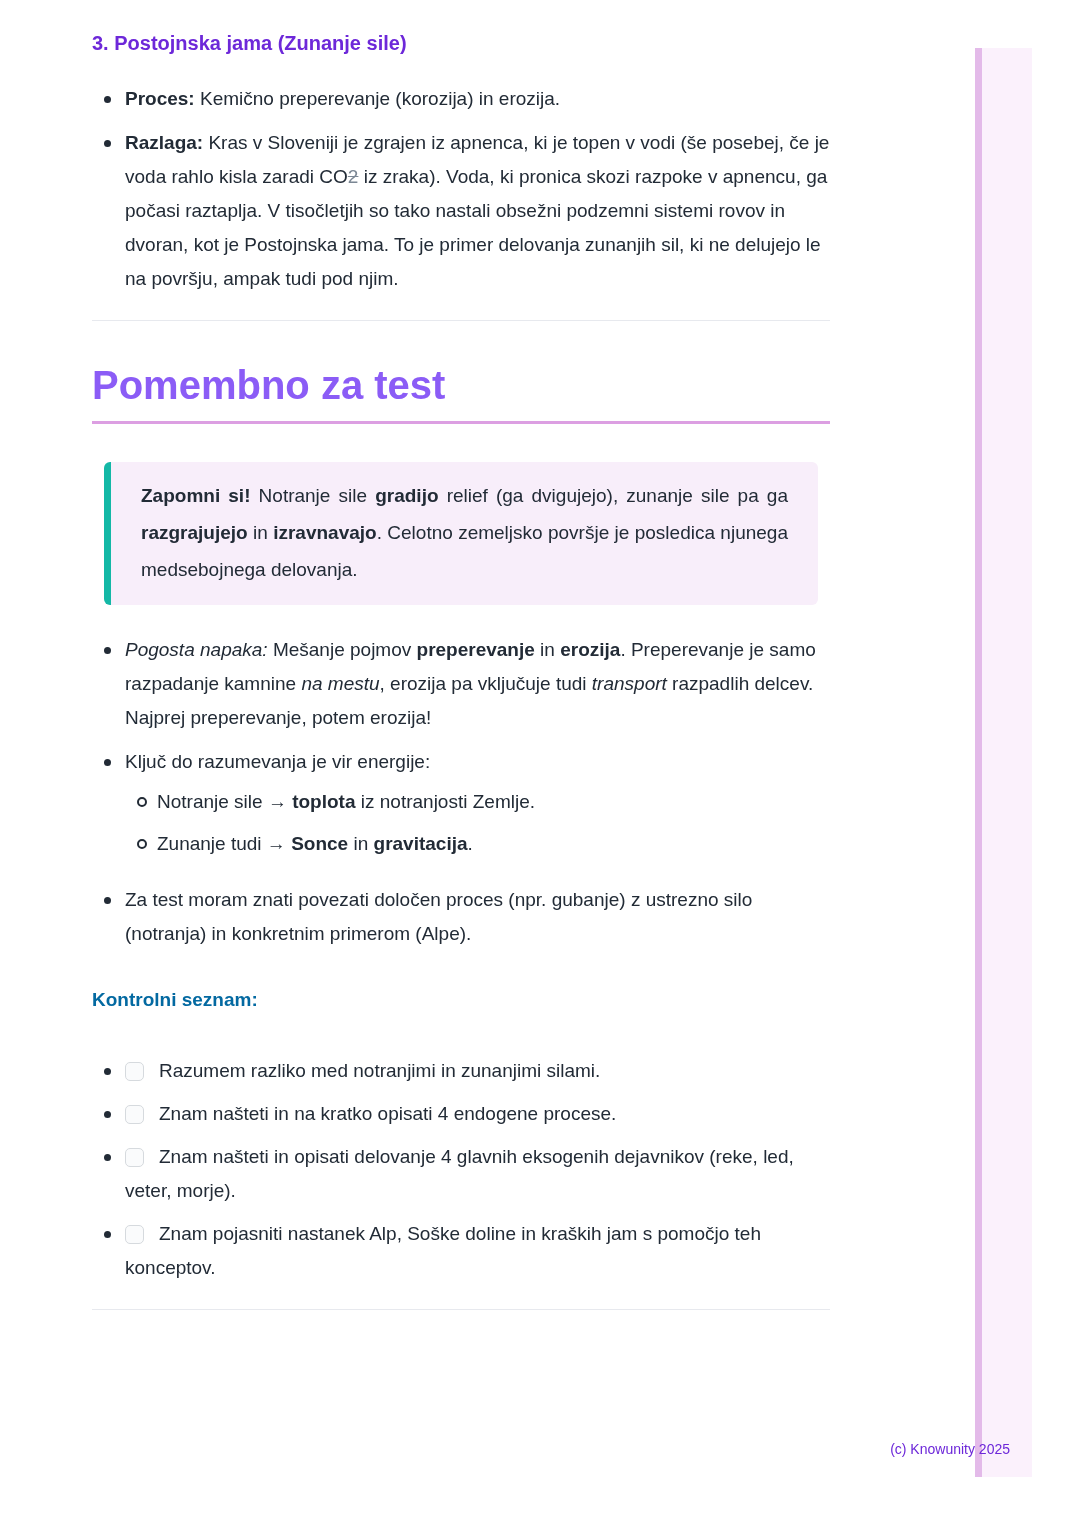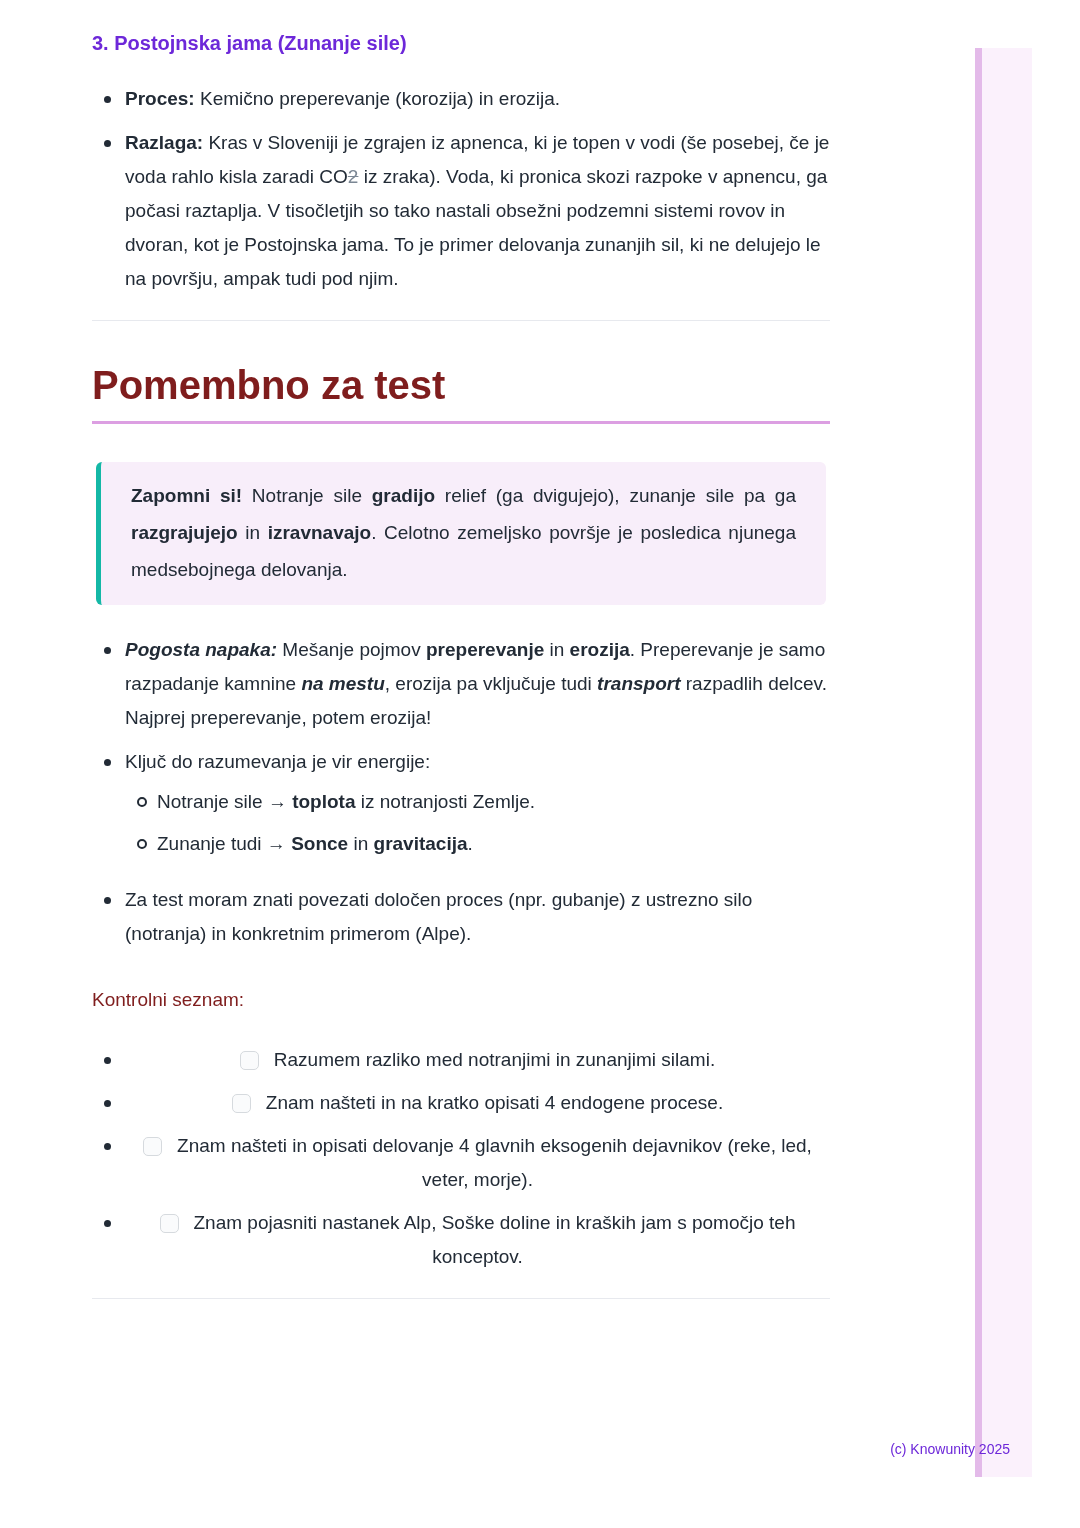--- a/index.html
+++ b/index.html
@@ -17,48 +17,48 @@
   .h3 { margin: 28px 0 0; font-size: 20px; line-height: 30px; font-weight: 700; color: #6d28d9; }
   .blist { list-style: none; margin: 24px 0 0; padding: 0 0 0 33px; }
   .blist > li { position: relative; margin: 0 0 10px; }
   .blist > li::before {
     content: ""; position: absolute; left: -21px; top: 14px;
     width: 7px; height: 7px; border-radius: 50%; background: #222b36;
   }
   .divider { border: none; border-top: 1px solid #e7e9ee; margin: 24px 0 0; }
   .h1 {
     margin: 40px 0 0; font-size: 40px; line-height: 48px; font-weight: 700;
-    color: #7f1d1d; padding-bottom: 12px; border-bottom: 3px solid #dc9fe2;
+    color: #8b5cf6; padding-bottom: 12px; border-bottom: 3px solid #dc9fe2;
   }
   .callout {
-    margin: 38px 4px 0; background: #f8eefa;
-    border-left: 5px solid #14b8a6; border-radius: 6px;
+    margin: 38px 12px 0; background: #f8eefa;
+    border-left: 7px solid #14b8a6; border-radius: 6px;
     padding: 15px 30px 17px;
   }
   .callout p { margin: 0; line-height: 37px; text-align: justify; }
   .tips { margin-top: 28px; }
   .sublist { list-style: none; margin: 6px 0 0; padding: 0 0 0 32px; }
   .sublist > li { position: relative; margin: 0 0 8px; }
   .sublist > li::before {
     content: ""; position: absolute; left: -20px; top: 12px;
     width: 6px; height: 6px; border-radius: 50%;
     border: 2px solid #222b36; background: transparent;
   }
   .gap { margin-top: 22px !important; }
-  .h4 { margin: 32px 0 4px; font-size: 19px; font-weight: 400; color: #7f1d1d; }
-  .checklist { margin-top: 26px; text-align: center; }
+  .h4 { margin: 32px 0 4px; font-size: 19px; font-weight: 700; color: #0369a1; }
+  .checklist { margin-top: 37px; }
   .checklist > li { margin-bottom: 9px; }
   .checkbox {
     display: inline-block; width: 19px; height: 19px;
     border: 1.5px solid #d6dade; background: #fafbfc; border-radius: 5px;
     margin-right: 15px; vertical-align: -3.5px; cursor: pointer;
   }
   .strike { text-decoration: line-through; color: #7b8794; }
   strong { font-weight: 700; }
-  em { font-style: italic; font-weight: bold; }
+  em { font-style: italic; }
   .side-strip {
     position: absolute; left: 975px; top: 48px; width: 57px; height: 1429px;
     background: #fbf1fc; border-left: 7px solid #e3bae9;
   }
   .copyright {
     position: absolute; top: 1440px; right: 70px;
     font-size: 14px; line-height: 18px; color: #6d28d9; z-index: 2;
   }
 </style>
 </head>

